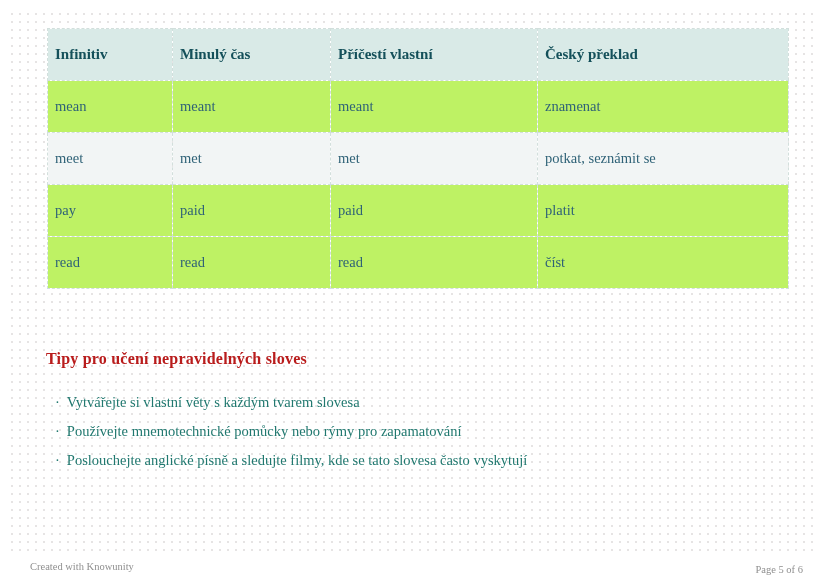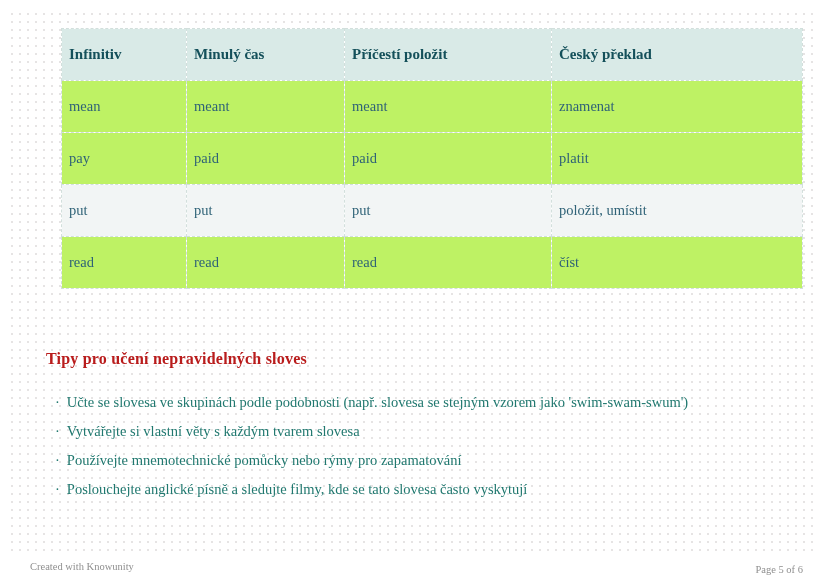--- a/index.html
+++ b/index.html
@@ -15,21 +15,21 @@
   .dot-field {
     position: absolute;
     left: 8px; top: 10px;
     width: 810px; height: 542px;
     background-image: radial-gradient(circle, #e6e4e4 1.1px, transparent 1.3px);
     background-size: 8px 8px;
   }
   
   table.verbs {
     position: absolute;
-    left: 61px; top: 28px;
+    left: 47px; top: 28px;
     width: 741px;
     border-collapse: collapse;
     table-layout: fixed;
   }
   table.verbs th, table.verbs td {
     border: 1px dashed #d2dfdc;
     text-align: left;
     vertical-align: middle;
     padding: 0 6px 0 7px;
     overflow: hidden;
@@ -98,55 +98,54 @@
   <colgroup>
     <col style="width:125px">
       <col style="width:158px">
       <col style="width:207px">
       <col style="width:251px">
   </colgroup>
   <thead>
     <tr>
       <th>Infinitiv</th>
       <th>Minulý čas</th>
-      <th>Příčestí položit</th>
+      <th>Příčestí vlastní</th>
       <th>Český překlad</th>
     </tr>
   </thead>
   <tbody>
     <tr>
       <td>mean</td>
       <td>meant</td>
       <td>meant</td>
       <td>znamenat</td>
     </tr>
+    <tr class="alt">
+      <td>meet</td>
+      <td>met</td>
+      <td>met</td>
+      <td>potkat, seznámit se</td>
+    </tr>
     <tr>
       <td>pay</td>
       <td>paid</td>
       <td>paid</td>
       <td>platit</td>
-    </tr>
-    <tr class="alt">
-      <td>put</td>
-      <td>put</td>
-      <td>put</td>
-      <td>položit, umístit</td>
     </tr>
     <tr>
       <td>read</td>
       <td>read</td>
       <td>read</td>
       <td>číst</td>
     </tr>
   </tbody>
 </table>
 
 <div class="tips-heading">Tipy pro učení nepravidelných sloves</div>
 
 <ul class="tips-list">
-  <li><span class="bullet">·</span><span>Učte se slovesa ve skupinách podle podobnosti (např. slovesa se stejným vzorem jako 'swim-swam-swum')</span></li>
   <li><span class="bullet">·</span><span>Vytvářejte si vlastní věty s každým tvarem slovesa</span></li>
   <li><span class="bullet">·</span><span>Používejte mnemotechnické pomůcky nebo rýmy pro zapamatování</span></li>
   <li><span class="bullet">·</span><span>Poslouchejte anglické písně a sledujte filmy, kde se tato slovesa často vyskytují</span></li>
 </ul>
 
 <div class="footer-left">Created with Knowunity</div>
 <div class="footer-right">Page 5 of 6</div>
 
 </body></html>

